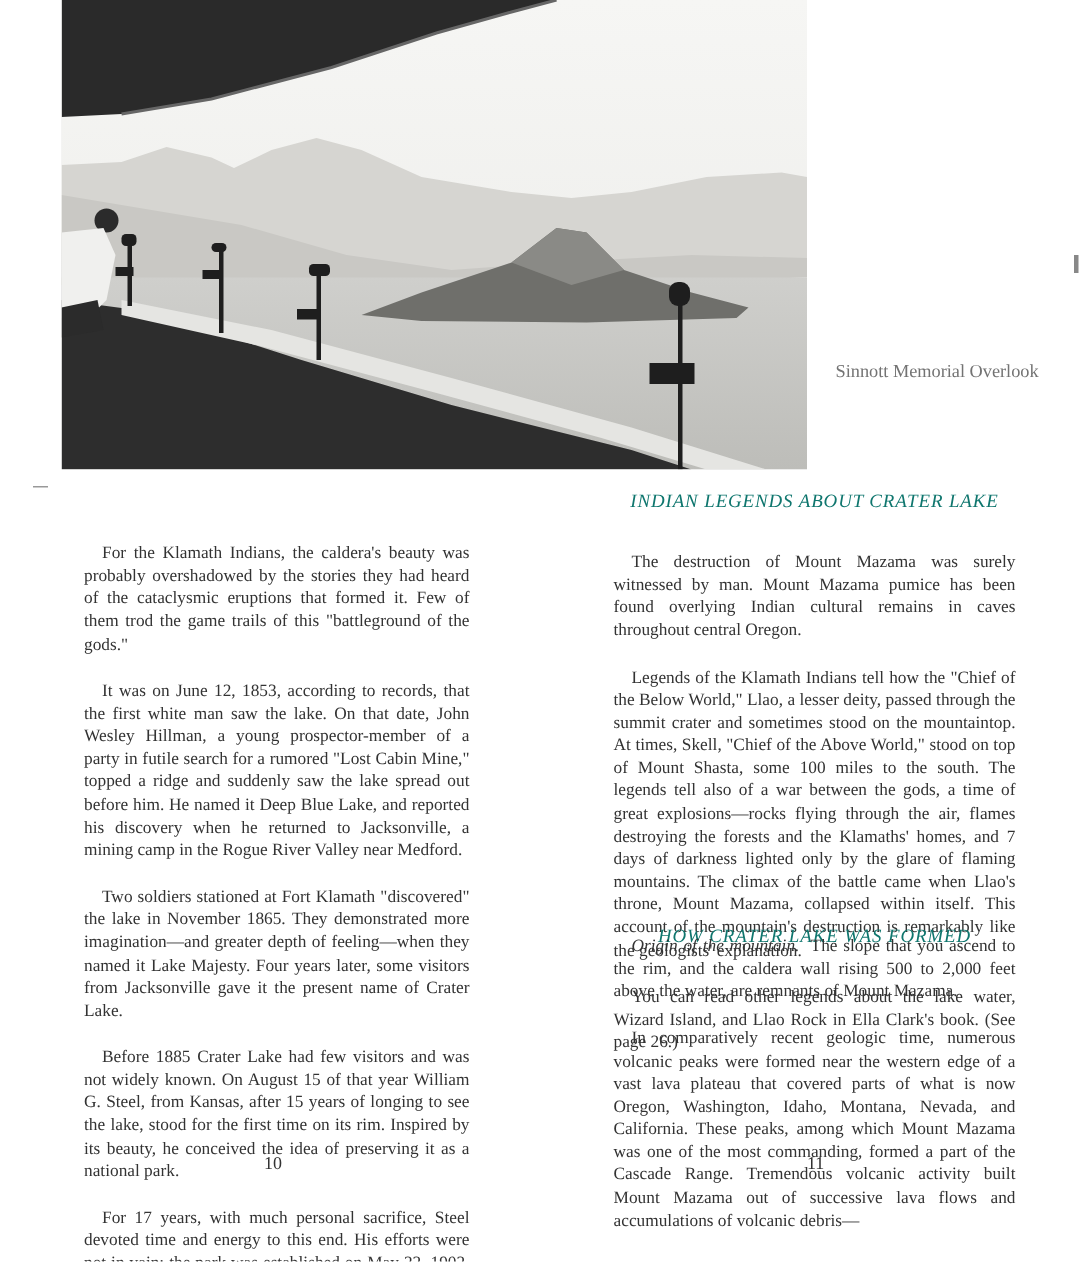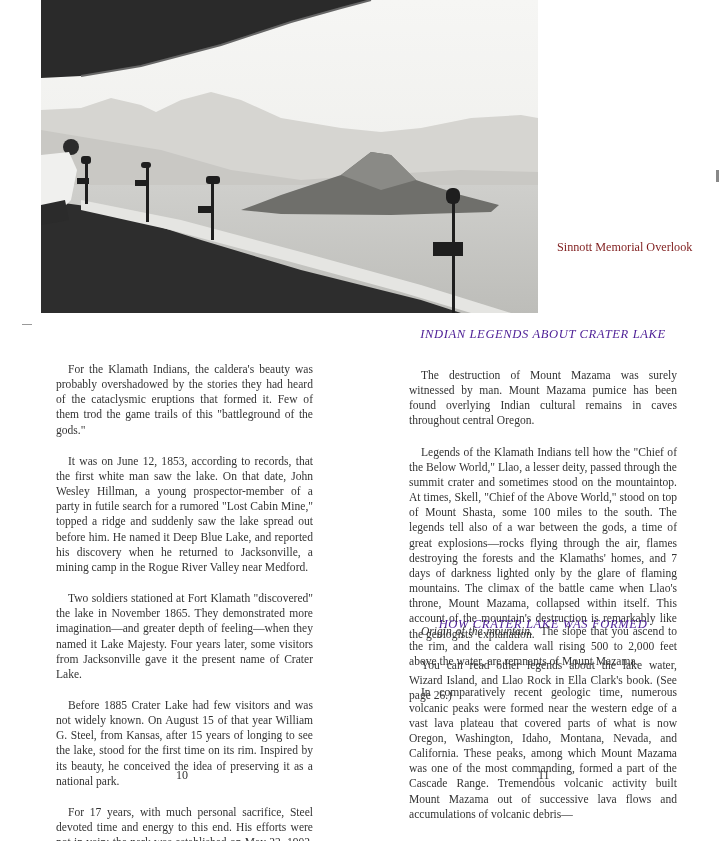--- a/index.html
+++ b/index.html
@@ -1,26 +1,26 @@
 <!DOCTYPE html>
 <html><head>
 <meta charset="utf-8">
 <style>
   html, body { margin:0; padding:0; background:#ffffff; }
   body { width:720px; height:841px; position:relative; overflow:hidden;
          font-family:"Liberation Serif","DejaVu Serif",serif; color:#2b2b2b; }
   .photo { position:absolute; left:41px; top:0; width:497px; height:313px; overflow:hidden; background:#e9e9e7; }
   .photo svg { display:block; width:100%; height:100%; }
-  .caption { position:absolute; left:557px; top:240px; font-size:12.2px; color:#7f1d1d; white-space:nowrap; }
+  .caption { position:absolute; left:557px; top:240px; font-size:12.2px; color:#737373; white-space:nowrap; }
   .margin-dash { position:absolute; left:22px; top:324px; width:10px; height:1px; background:#999; }
   .col { position:absolute; font-size:11.55px; line-height:15.15px; text-align:justify; color:#333; }
   .col-left { left:40px; top:346px; width:289px; }
   .col-right { left:393px; top:352px; width:300px; }
   .col p { margin:16px; text-indent:12px; }
-  .heading { position:absolute; font-style:italic; font-size:12.6px; letter-spacing:0.6px; color:#4c1d95; text-align:center; white-space:nowrap; }
+  .heading { position:absolute; font-style:italic; font-size:12.6px; letter-spacing:0.6px; color:#0f766e; text-align:center; white-space:nowrap; }
   .h1 { left:393px; width:300px; top:327px; }
   .h2 { left:393px; width:300px; top:617px; }
   .runin { font-style:italic; }
   .pagenum { position:absolute; top:768px; font-size:12px; color:#333; }
   .pn-left { left:176px; }
   .pn-right { left:538px; }
   .edge-mark { position:absolute; left:716px; top:170px; width:3px; height:12px; background:#888; }
 </style>
 </head>
 <body>

